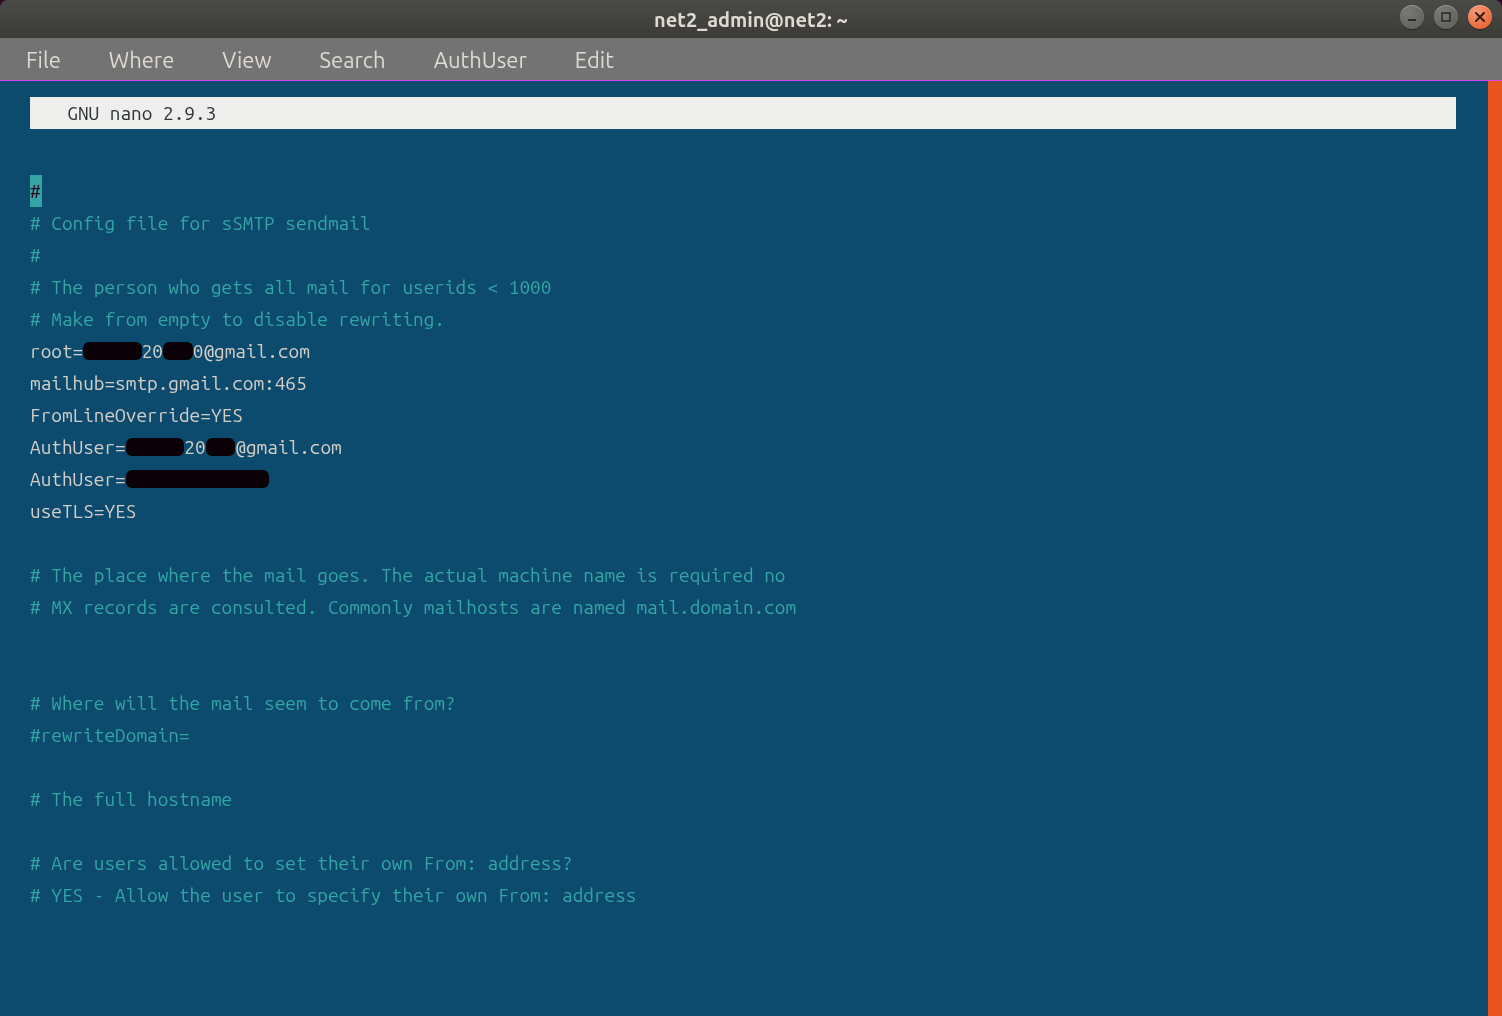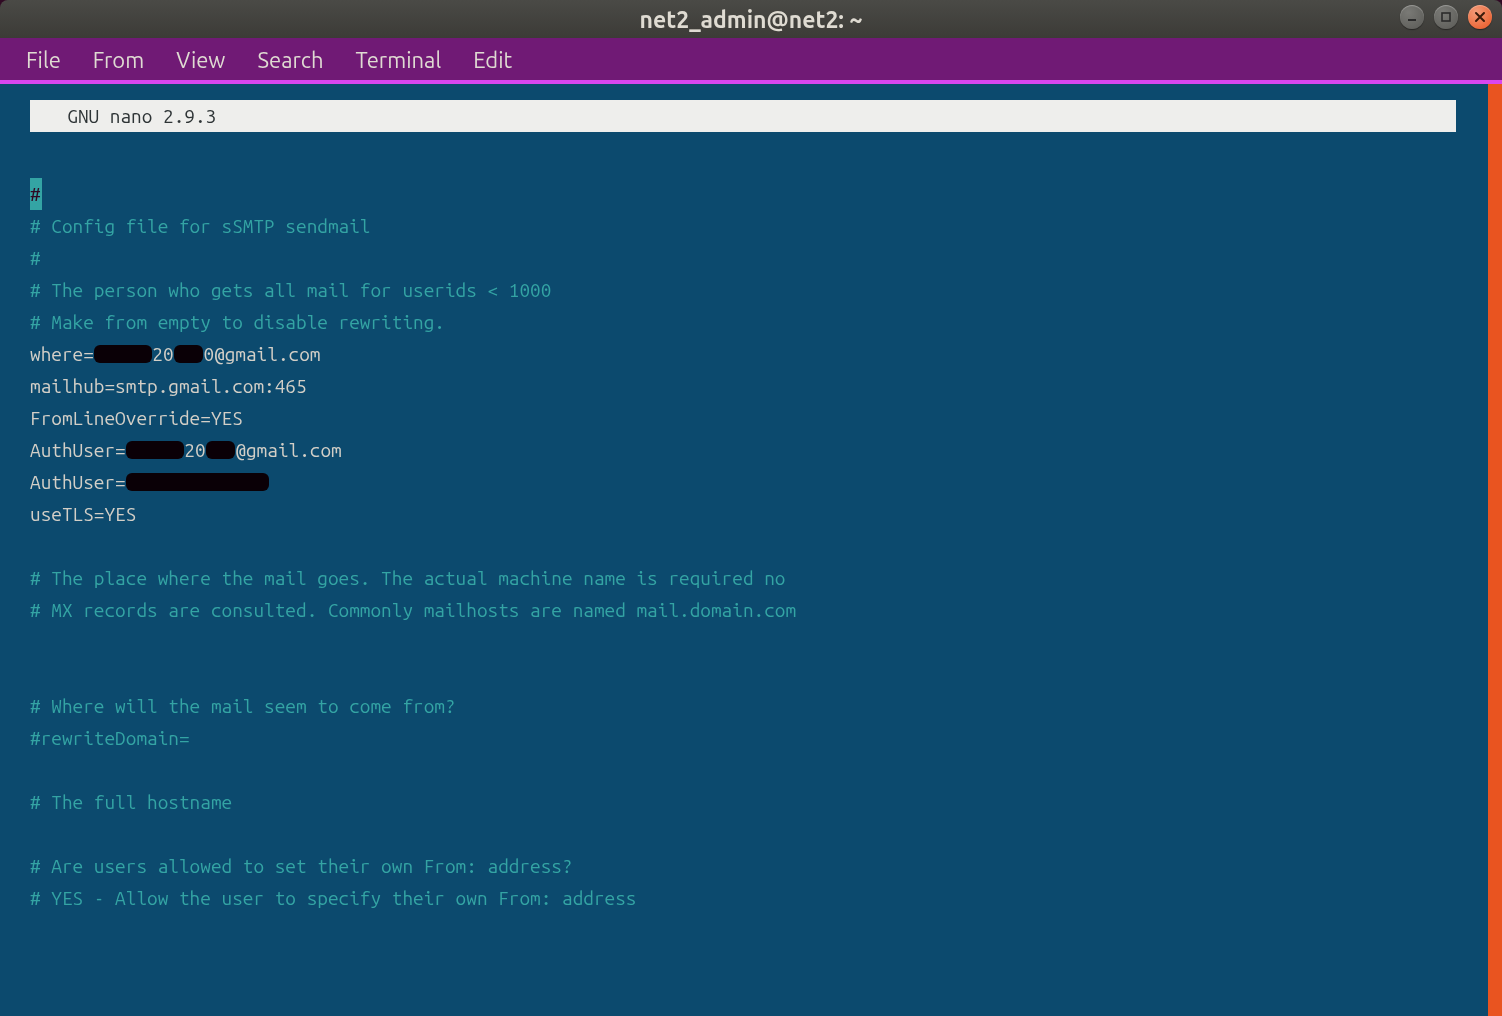--- a/index.html
+++ b/index.html
@@ -21,21 +21,21 @@
     position: relative;
     border-top-left-radius: 8px;
     border-top-right-radius: 8px;
   }
   .titlebar-title {
     position: absolute;
     left: 0; right: 0;
     text-align: center;
     color: #dfdbd2;
     font-weight: bold;
-    font-size: 23px;
+    font-size: 20px;
     pointer-events: none;
   }
   .win-controls {
     position: absolute;
     right: 10px;
     top: 5px;
     display: flex;
     gap: 10px;
     align-items: center;
   }
@@ -57,26 +57,26 @@
   }
   .win-btn.close {
     background: radial-gradient(circle at 35% 30%, #f39c7a, #e95420);
     color: #3a1a0a;
   }
   .win-btn svg { width: 12px; height: 12px; }
 
   
   .menubar {
     height: 42px;
-    background: #701a75;
+    background: #737373;
     display: flex;
     align-items: center;
     padding: 0 12px;
-    gap: 4px;
-    border-bottom: 4px solid #d946ef;
+    gap: 20px;
+    border-bottom: 1px solid #d946ef;
   }
   .menu-item {
     color: #dfdbd2;
     font-size: 22px;
     padding: 4px 14px;
     cursor: pointer;
   }
 
   
   .terminal {
@@ -162,41 +162,41 @@
     <div class="win-btn close">
       <svg viewBox="0 0 12 12">
           <path d="M2 2 L10 10 M10 2 L2 10" stroke="#3a1a0a" stroke-width="2" stroke-linecap="round"></path>
         </svg>
     </div>
   </div>
 </div>
 
 <div class="menubar">
   <div class="menu-item">File</div>
-  <div class="menu-item">From</div>
+  <div class="menu-item">Where</div>
   <div class="menu-item">View</div>
   <div class="menu-item">Search</div>
-  <div class="menu-item">Terminal</div>
+  <div class="menu-item">AuthUser</div>
   <div class="menu-item">Edit</div>
 </div>
 
 <div class="terminal">
   <div class="scrollbar-gutter"></div>
 
   <div class="nano-header">
     <span class="app">  GNU nano 2.9.3</span>
   </div>
 
   <div class="content">
 <span class="comment"><span class="cursor-block">#</span></span>
 <span class="comment"># Config file for sSMTP sendmail</span>
 <span class="comment">#</span>
 <span class="comment"># The person who gets all mail for userids &lt; 1000</span>
 <span class="comment"># Make from empty to disable rewriting.</span>
-<span class="config"><span>where=</span><span class="redact w5"></span><span>20</span><span class="redact w3"></span><span>0@gmail.com</span></span>
+<span class="config"><span>root=</span><span class="redact w5"></span><span>20</span><span class="redact w3"></span><span>0@gmail.com</span></span>
 <span class="config">mailhub=smtp.gmail.com:465</span>
 <span class="config">FromLineOverride=YES</span>
 <span class="config"><span>AuthUser=</span><span class="redact w5"></span><span>20</span><span class="redact w3"></span><span>@gmail.com</span></span>
 <span class="config"><span>AuthUser=</span><span class="redact w13"></span></span>
 <span class="config">useTLS=YES</span>
 
 <span class="comment"># The place where the mail goes. The actual machine name is required no</span>
 <span class="comment"># MX records are consulted. Commonly mailhosts are named mail.domain.com</span>
 
 

